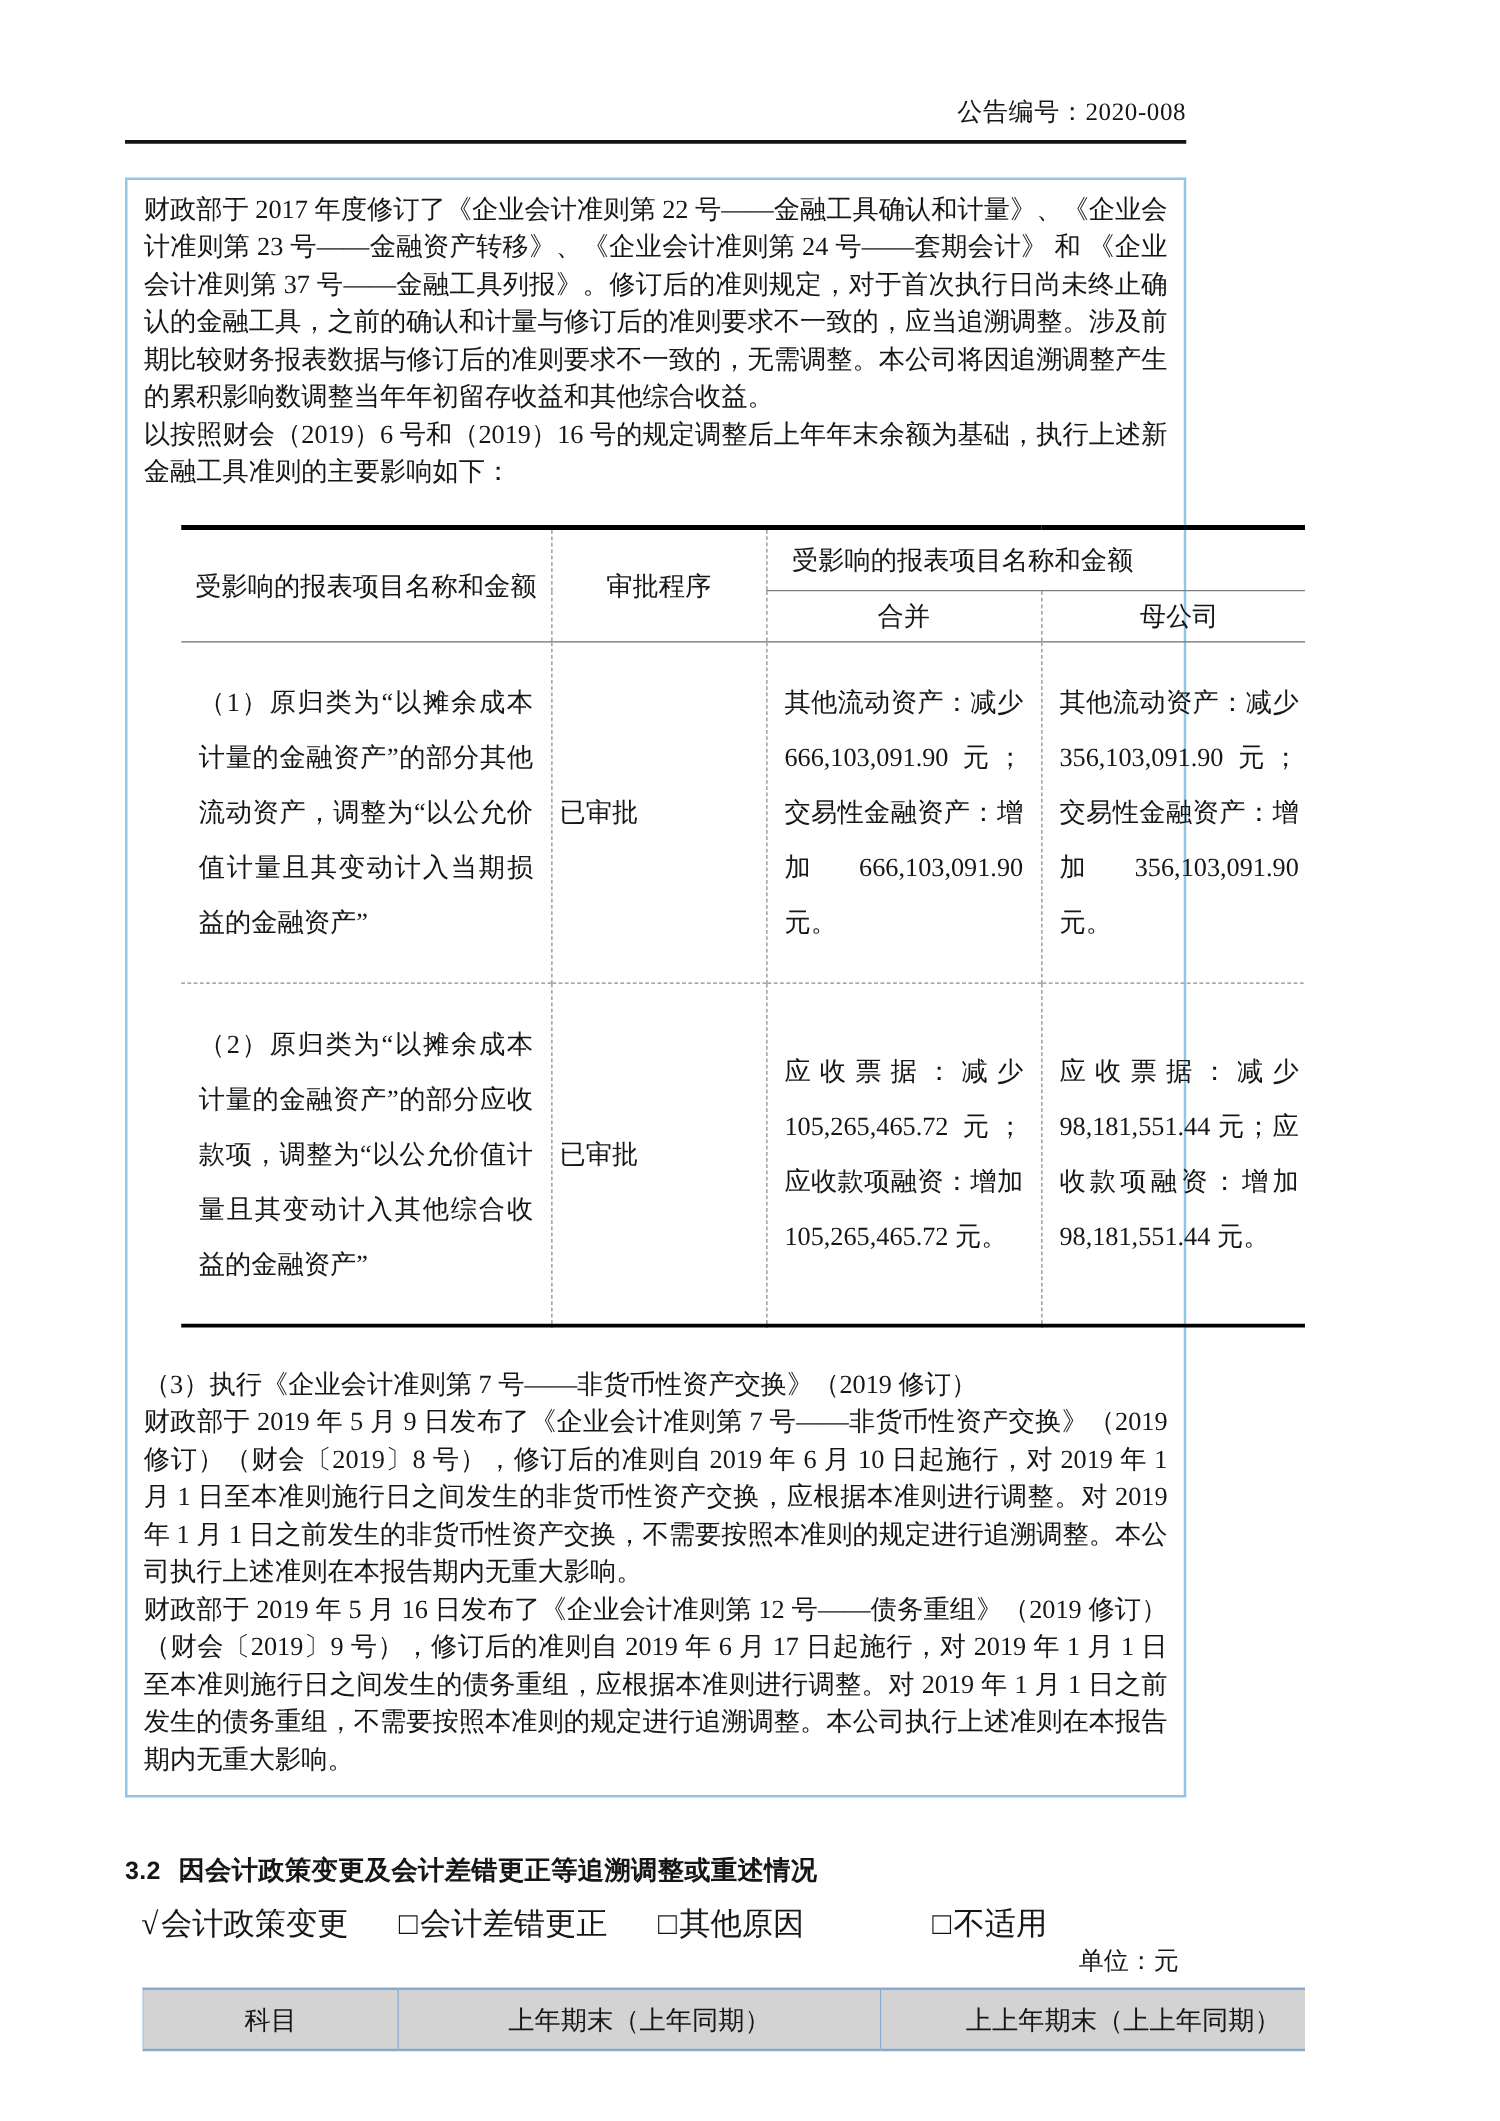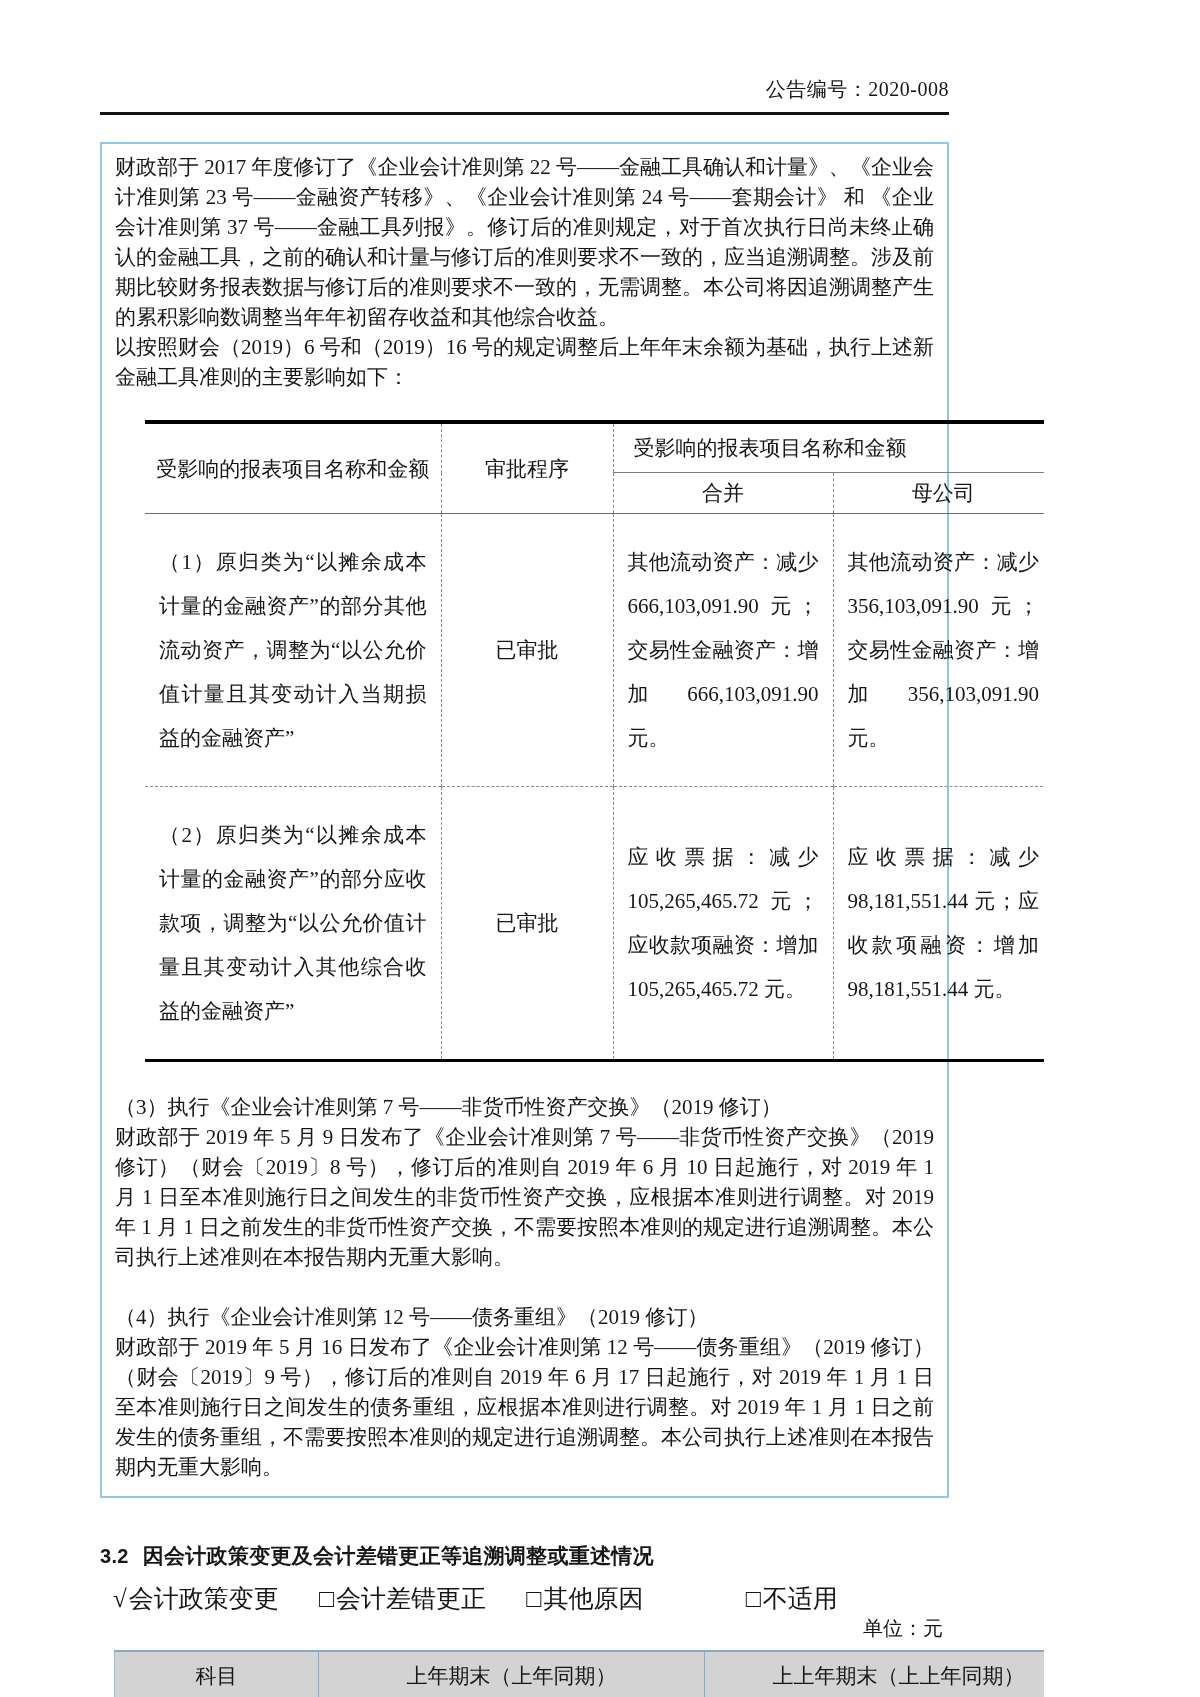--- a/index.html
+++ b/index.html
@@ -64,21 +64,21 @@
   }
   .policy-table th.bl, .policy-table td.bl { border-left:1px dashed #8a8a8a; }
   .policy-table tbody td {
     border-top:1px solid #6e6e6e;
     vertical-align:middle;
     padding:26px 14px;
     line-height:44px;
     text-align:justify;
   }
   .policy-table tbody tr + tr td { border-top:1px dashed #8a8a8a; }
-  .policy-table td.c-approval { text-align:center; padding:26px 6px; }
+  .policy-table td.c-approval { padding:26px 6px; }
   
   .sec32-heading {
     margin-top:44px;
     font-size:21px;
     font-weight:bold;
     letter-spacing:0.3px;
   }
   .sec32-heading .num { margin-right:14px; font-family:"Liberation Sans","DejaVu Sans",sans-serif; font-size:20px; }
   .options { margin-top:12px; font-size:25px; margin-left:13px; }
   .options .opt { display:inline-block; }
@@ -148,21 +148,20 @@
           <td class="c-approval bl">已审批</td>
           <td class="c-consolidated bl">应收票据：减少105,265,465.72 元；应收款项融资：增加105,265,465.72 元。</td>
           <td class="c-parent bl">应收票据：减少98,181,551.44 元；应收款项融资：增加98,181,551.44 元。</td>
         </tr>
       </tbody>
     </table>
 
     <p class="sec-title">（3）执行《企业会计准则第 7 号——非货币性资产交换》（2019 修订）</p>
     <p>财政部于 2019 年 5 月 9 日发布了《企业会计准则第 7 号——非货币性资产交换》（2019 修订）（财会〔2019〕8 号），修订后的准则自 2019 年 6 月 10 日起施行，对 2019 年 1 月 1 日至本准则施行日之间发生的非货币性资产交换，应根据本准则进行调整。对 2019 年 1 月 1 日之前发生的非货币性资产交换，不需要按照本准则的规定进行追溯调整。本公司执行上述准则在本报告期内无重大影响。</p>
 
-    <p class="sec-title">（4）执行《企业会计准则第 12 号——债务重组》（2019 修订）</p>
     <p>财政部于 2019 年 5 月 16 日发布了《企业会计准则第 12 号——债务重组》（2019 修订）（财会〔2019〕9 号），修订后的准则自 2019 年 6 月 17 日起施行，对 2019 年 1 月 1 日至本准则施行日之间发生的债务重组，应根据本准则进行调整。对 2019 年 1 月 1 日之前发生的债务重组，不需要按照本准则的规定进行追溯调整。本公司执行上述准则在本报告期内无重大影响。</p>
   </div>
 
   <div class="sec32-heading">
     <span class="num">3.2</span><span>因会计政策变更及会计差错更正等追溯调整或重述情况</span>
   </div>
 
   <div class="options">
     <span class="opt g1"><span class="mark">√</span><span>会计政策变更</span></span>
     <span class="opt g2"><span class="mark">□</span><span>会计差错更正</span></span>

